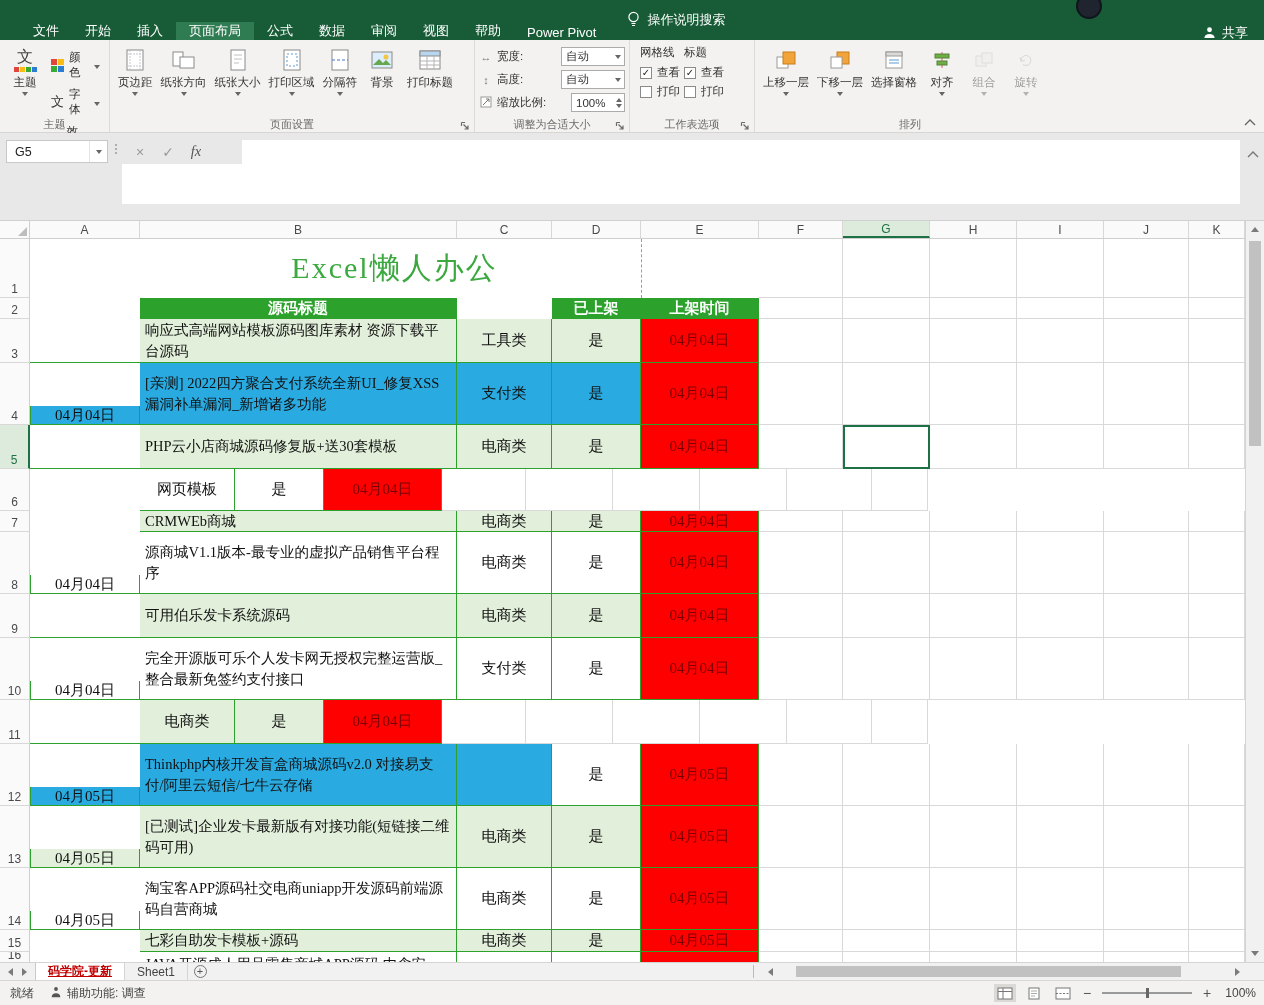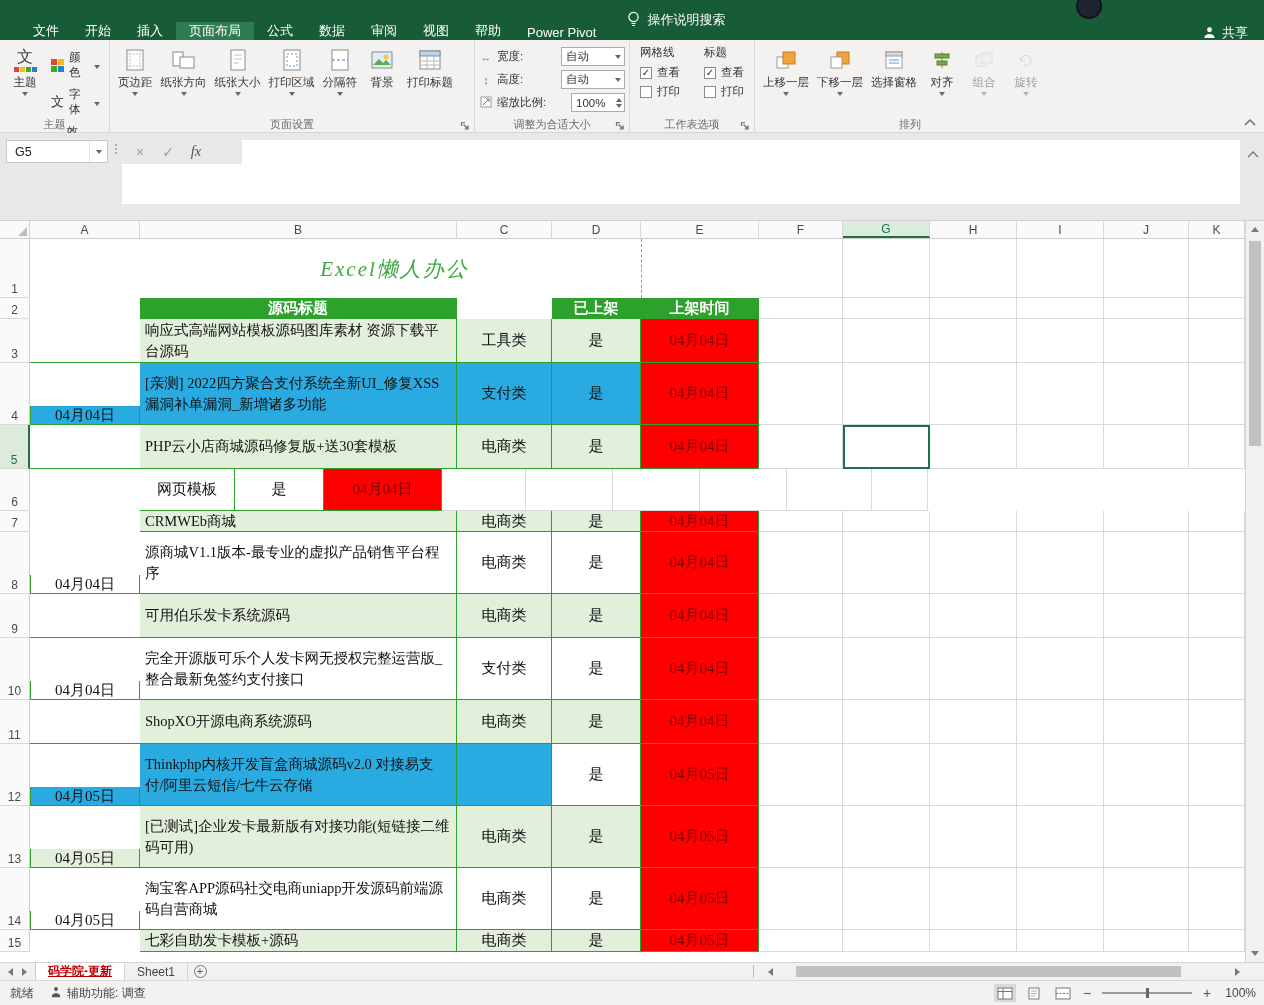--- a/index.html
+++ b/index.html
@@ -40,21 +40,21 @@
   .pal i{display:block;}
   .fonticon{font-size:13px;color:#333;}
   .fxicon{width:11px;height:11px;border-radius:50%;background:#d9d9d9;border:1px solid #8a8a8a;display:inline-block;}
   .scalerows{display:flex;flex-direction:column;gap:4px;padding-top:4px;}
   .scalerow{display:flex;align-items:center;gap:4px;font-size:11.5px;color:#333;height:19px;}
   .ric{width:14px;text-align:center;color:#777;font-size:11px;}
   .combo{width:64px;height:19px;background:#fff;border:1px solid #ABABAB;display:flex;align-items:center;font-size:11.5px;padding-left:4px;position:relative;margin-left:auto;}
   .combo .tri-down{position:absolute;right:3px;top:7px;margin:0;}
   .spinbox{width:54px;height:19px;background:#fff;border:1px solid #ABABAB;display:flex;align-items:center;font-size:11.5px;padding-left:4px;margin-left:auto;}
   .spinner{margin-left:auto;display:flex;flex-direction:column;gap:2px;padding-right:2px;}
-  .soCols{display:flex;gap:24px;padding:2px 6px;}
+  .soCols{display:flex;gap:4px;padding:2px 6px;}
   .soCol{display:flex;flex-direction:column;gap:4px;}
   .soTitle{font-size:11.5px;color:#333;padding-bottom:1px;}
   .cbrow{display:flex;align-items:center;gap:5px;font-size:11.5px;color:#333;cursor:pointer;}
   .cbox{width:12px;height:12px;border:1px solid #8A8A8A;background:#fff;display:flex;align-items:center;justify-content:center;font-size:10px;color:#222;line-height:1;}
   .ribbon-collapse{position:absolute;right:8px;bottom:3px;cursor:pointer;}
 
   
   .fbar{height:88px;flex:0 0 88px;background:#E8E8E8;position:relative;border-bottom:1px solid #D0D0D0;}
   .namebox{position:absolute;left:6px;top:7px;width:102px;height:23px;background:#fff;border:1px solid #C8C8C8;display:flex;align-items:center;font-size:12.5px;color:#222;padding-left:8px;}
   .nb-arrow{position:absolute;right:0;top:0;width:18px;height:100%;border-left:1px solid #E4E4E4;display:flex;align-items:center;justify-content:center;}
@@ -76,21 +76,21 @@
   .chcell{height:100%;flex:0 0 auto;border-right:1px solid #D8D8D8;display:flex;align-items:center;justify-content:center;font-size:12px;color:#4a4a4a;}
   .chcell.sel{background:#DDEBDD;color:#1E7145;border-bottom:2px solid #1E7145;}
   .gridbody{position:relative;height:723px;overflow:hidden;background:#fff;}
   .grow{display:flex;overflow:hidden;position:relative;}
   .rhcell{width:30px;flex:0 0 30px;background:#FAFAFA;border-right:1px solid #CFCFCF;border-bottom:1px solid #D8D8D8;display:flex;align-items:flex-end;justify-content:center;font-size:12px;color:#4a4a4a;padding-bottom:1px;}
   .rhcell.sel{background:#DDEBDD;color:#1E7145;border-right:2px solid #1E7145;}
   .cell{flex:0 0 auto;font-family:"Liberation Serif","DejaVu Serif",serif;font-size:15px;color:#111;display:flex;align-items:center;justify-content:center;border-right:1px solid #2CA12C;border-bottom:1px solid #2CA12C;overflow:hidden;cursor:cell;}
   .cell.first{border-left:1px solid #2CA12C;margin-top:43px;}
   .cell.b{justify-content:flex-start;text-align:left;padding:0 5px;line-height:1.4;font-size:14.5px;}
   .hdrcell{color:#fff;font-weight:bold;border-top:1px solid #2CA12C;font-size:15px;}
-  .titlecell{justify-content:center;font-size:21px;letter-spacing:2px;border:none;background:#fff;font-style:italic;}
+  .titlecell{justify-content:center;font-size:30px;letter-spacing:2px;border:none;background:#fff;}
   .ecell{flex:0 0 auto;background:#fff;border-right:1px solid #D9D9D9;border-bottom:1px solid #D9D9D9;cursor:cell;}
   .clipped .cell{align-items:flex-start;padding-top:2px;}
   .selbox{position:absolute;border:2px solid #1E7145;pointer-events:none;z-index:5;}
   .pagebreak-dash{position:absolute;top:0;bottom:0;left:641px;border-left:1px dashed #9B9B9B;z-index:2;}
 
   
   .vscroll{width:19px;flex:0 0 19px;background:#F1F1F1;border-left:1px solid #D4D4D4;position:relative;}
   .vs-up,.vs-down{position:absolute;left:0;right:0;height:17px;display:flex;align-items:center;justify-content:center;cursor:pointer;}
   .vs-up{top:0;} .vs-down{bottom:0;}
   .tri-up-g{width:0;height:0;border-left:4px solid transparent;border-right:4px solid transparent;border-bottom:5px solid #7a7a7a;}
@@ -605,21 +605,20 @@
             <div class="ecell" style="width: 84px;"></div>
             <div class="ecell" style="width: 87px;"></div>
             <div class="ecell" style="width: 87px;"></div>
             <div class="ecell" style="width: 87px;"></div>
             <div class="ecell" style="width: 85px;"></div>
             <div class="ecell" style="width: 56px;"></div>
           </div>
           <div class="grow" style="height: 44px;">
             <div class="rhcell">11</div>
             <div class="cell a first" style="width: 110px; background: rgb(226, 239, 218);">04月04日</div>
-            <div class="cell b" style="width: 317px; background: rgb(226, 239, 218);">ShopXO开源电商系统源码</div>
             <div class="cell c" style="width: 95px; background: rgb(226, 239, 218);">电商类</div>
             <div class="cell d" style="width: 89px; background: rgb(226, 239, 218);">是</div>
             <div class="cell e" style="width: 118px; background: rgb(254, 0, 0); color: rgb(122, 0, 0);">04月04日</div>
             <div class="ecell" style="width: 84px;"></div>
             <div class="ecell" style="width: 87px;"></div>
             <div class="ecell" style="width: 87px;"></div>
             <div class="ecell" style="width: 87px;"></div>
             <div class="ecell" style="width: 85px;"></div>
             <div class="ecell" style="width: 56px;"></div>
           </div>
@@ -665,20 +664,34 @@
             <div class="ecell" style="width: 85px;"></div>
             <div class="ecell" style="width: 56px;"></div>
           </div>
           <div class="grow" style="height: 22px;">
             <div class="rhcell">15</div>
             <div class="cell a first" style="width: 110px; background: rgb(226, 239, 218);">04月05日</div>
             <div class="cell b" style="width: 317px; background: rgb(226, 239, 218);">七彩自助发卡模板+源码</div>
             <div class="cell c" style="width: 95px; background: rgb(226, 239, 218);">电商类</div>
             <div class="cell d" style="width: 89px; background: rgb(226, 239, 218);">是</div>
             <div class="cell e" style="width: 118px; background: rgb(254, 0, 0); color: rgb(122, 0, 0);">04月05日</div>
+            <div class="ecell" style="width: 84px;"></div>
+            <div class="ecell" style="width: 87px;"></div>
+            <div class="ecell" style="width: 87px;"></div>
+            <div class="ecell" style="width: 87px;"></div>
+            <div class="ecell" style="width: 85px;"></div>
+            <div class="ecell" style="width: 56px;"></div>
+          </div>
+          <div class="grow clipped" style="height: 12px;">
+            <div class="rhcell">16</div>
+            <div class="cell a first" style="width: 110px; background: rgb(255, 255, 255);"></div>
+            <div class="cell b" style="width: 317px; background: rgb(255, 255, 255);">JAVA开源成人用品零售商城APP源码 内含安</div>
+            <div class="cell c" style="width: 95px; background: rgb(255, 255, 255);"></div>
+            <div class="cell d" style="width: 89px; background: rgb(255, 255, 255);"></div>
+            <div class="cell e" style="width: 118px; background: rgb(254, 0, 0); color: rgb(122, 0, 0);"></div>
             <div class="ecell" style="width: 84px;"></div>
             <div class="ecell" style="width: 87px;"></div>
             <div class="ecell" style="width: 87px;"></div>
             <div class="ecell" style="width: 87px;"></div>
             <div class="ecell" style="width: 85px;"></div>
             <div class="ecell" style="width: 56px;"></div>
           </div>
           <div class="selbox" style="left: 843px; top: 186px; width: 87px; height: 44px;"></div>
         </div>
     </div>

